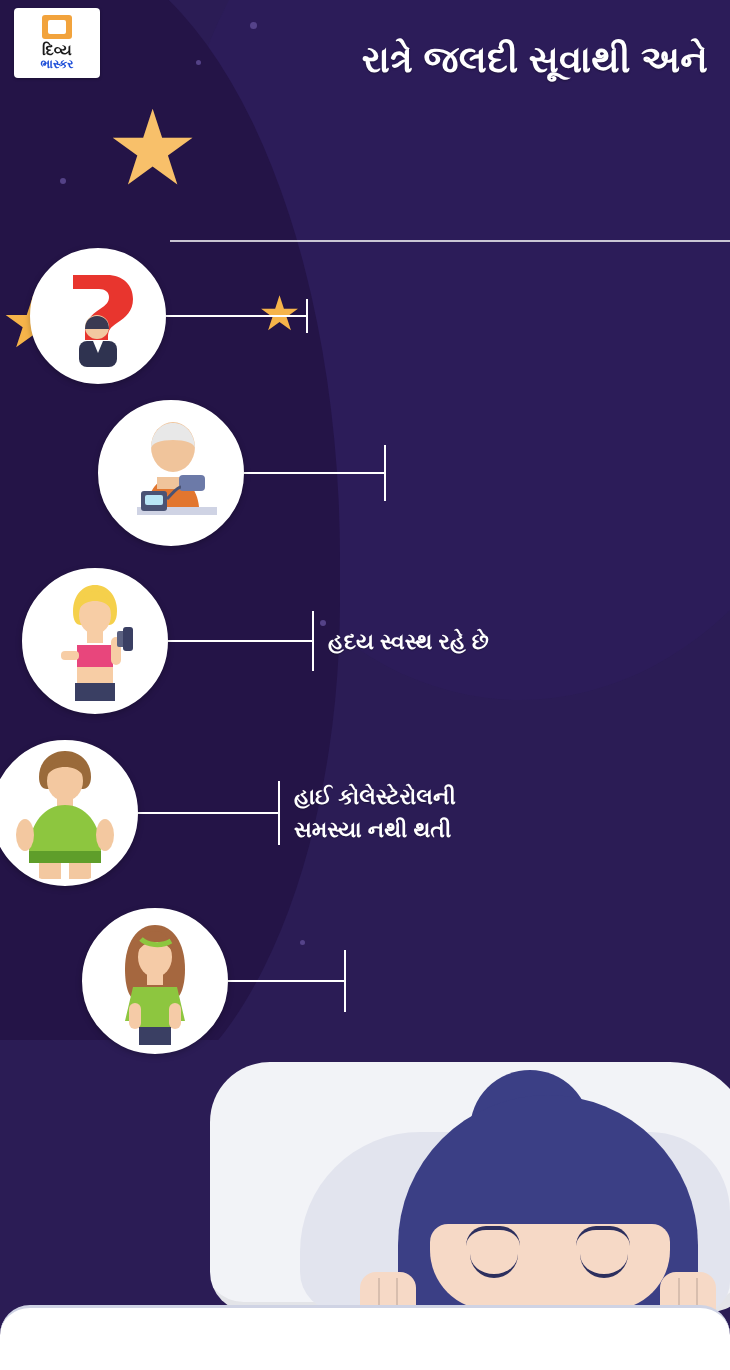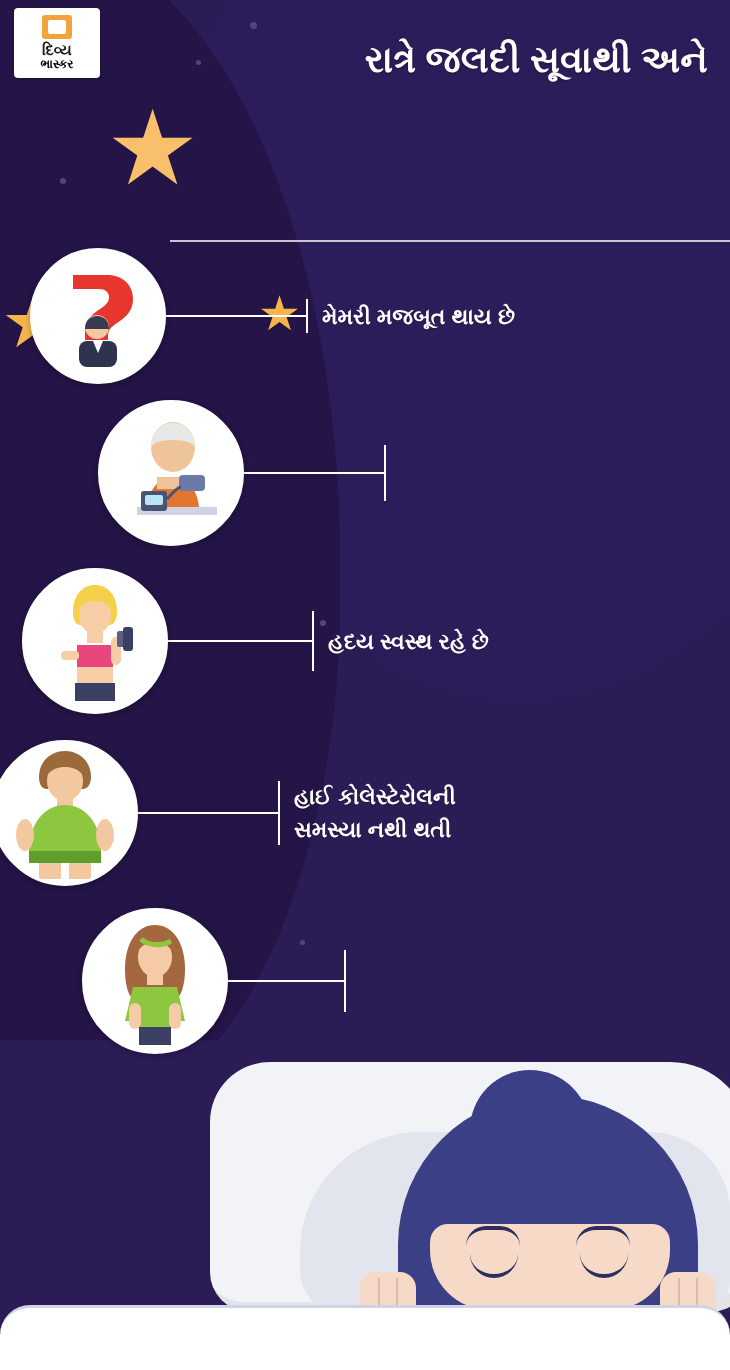--- a/index.html
+++ b/index.html
@@ -85,21 +85,21 @@
   }
   .logo-text-1 {
     font-size: 15px;
     font-weight: bold;
     color: #1b1b1b;
     line-height: 1;
   }
   .logo-text-2 {
     font-size: 12px;
     font-weight: bold;
-    color: #000000;
+    color: #1d4ed8;
     line-height: 1.2;
   }
   
   .star {
     position: absolute;
     color: #f6b44a;
     line-height: 1;
     text-shadow: 0 0 1px rgba(0,0,0,.15);
   }
   .star-1 { left: 106px; top: 96px;  font-size: 104px; color: #f8c06a; }
@@ -122,21 +122,20 @@
     right: 22px;
     top: 34px;
     width: 500px;
     text-align: right;
     color: #ffffff;
     font-size: 37px;
     font-weight: bold;
     line-height: 1.38;
     letter-spacing: .2px;
     text-shadow: 0 1px 2px rgba(0,0,0,.35);
-    font-family: Liberation Serif, serif;
   }
   .headline-rule {
     position: absolute;
     right: 0;
     left: 170px;
     top: 240px;
     height: 2px;
     background: rgba(255,255,255,.75);
   }
   
@@ -328,21 +327,20 @@
           <rect x="56" y="96" width="20" height="18" rx="3" fill="#e8352e"></rect>
           <circle cx="64" cy="76" r="12" fill="#f2c9a0"></circle>
           <path d="M52 78c0-8 5-13 12-13s12 5 12 13z" fill="#3a3a52"></path>
           <rect x="46" y="90" width="38" height="26" rx="8" fill="#2f3350"></rect>
           <path d="M60 90h10l-5 12z" fill="#ffffff"></path>
         </svg>
       </div>
     </div>
     <div class="connector" style="width:140px;"></div>
     <div class="tick" style="height:34px;"></div>
-    <div class="row-label">મેમરી મજબૂત થાય છે</div>
   </div>
 
   <div class="row" id="row-2">
     <div class="bubble" style="width:140px;height:140px;">
       <div class="ill">
         <svg viewBox="0 0 140 140">
           <circle cx="70" cy="70" r="70" fill="#ffffff"></circle>
           <ellipse cx="72" cy="44" rx="22" ry="25" fill="#f0c49b"></ellipse>
           <path d="M50 46c0-16 10-26 22-26s22 10 22 26c0-6-10-9-22-9s-22 3-22 9z" fill="#e8e8e8"></path>
           <path d="M46 104c2-20 14-30 26-30s24 10 26 30z" fill="#e2762f"></path>

